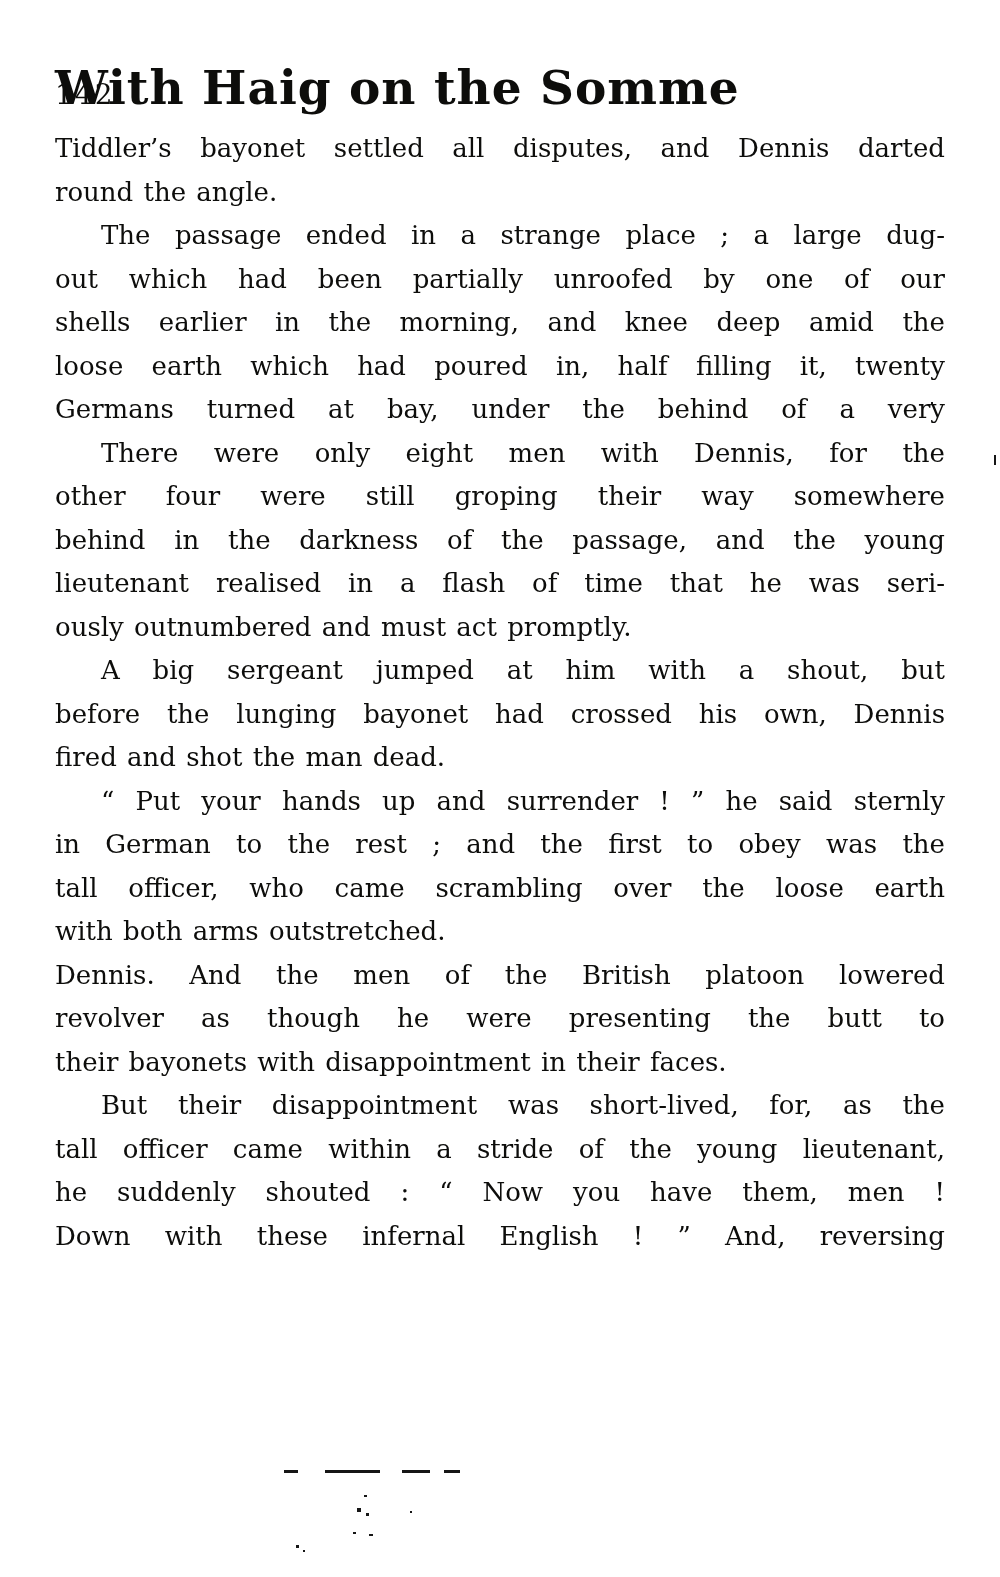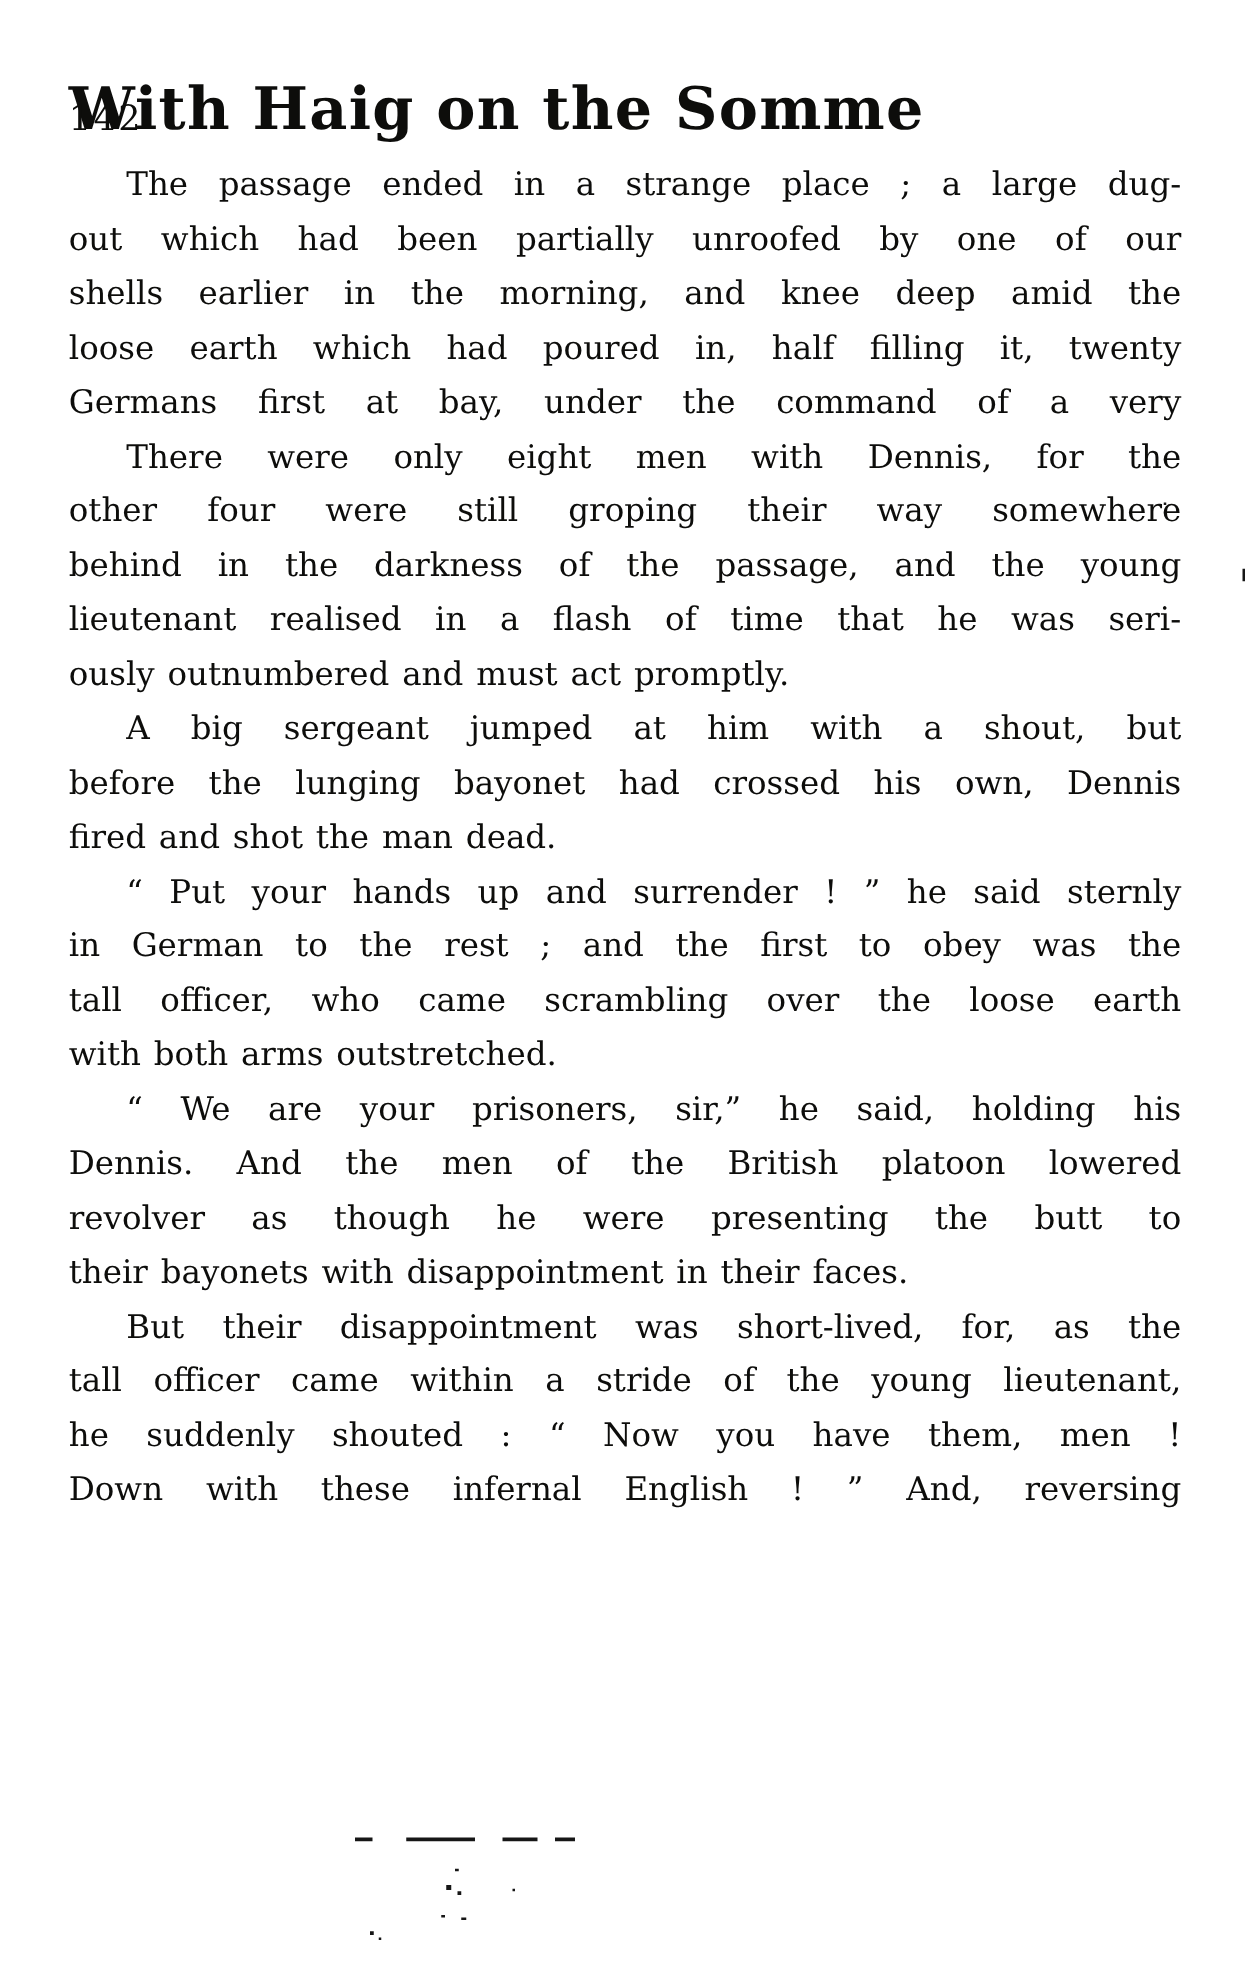--- a/index.html
+++ b/index.html
@@ -73,46 +73,49 @@
 
 <div class="page">
 
   <div class="page-header">
     <span class="page-number">142</span>
     <div class="page-title">With Haig on the Somme</div>
   </div>
 
   <div class="text-body">
       <div class="para">
+        <div class="line">Tiddler’s bayonet settled all disputes, and Dennis darted</div>
+        <div class="line last">round the angle.</div>
+      </div>
+      <div class="para">
         <div class="line indent">The passage ended in a strange place ; a large dug-</div>
         <div class="line">out which had been partially unroofed by one of our</div>
         <div class="line">shells earlier in the morning, and knee deep amid the</div>
         <div class="line">loose earth which had poured in, half filling it, twenty</div>
-        <div class="line">Germans first at bay, under the command of a very</div>
+        <div class="line">Germans turned at bay, under the behind of a very</div>
       </div>
       <div class="para">
         <div class="line indent">There were only eight men with Dennis, for the</div>
         <div class="line">other four were still groping their way somewhere</div>
         <div class="line">behind in the darkness of the passage, and the young</div>
         <div class="line">lieutenant realised in a flash of time that he was seri-</div>
         <div class="line last">ously outnumbered and must act promptly.</div>
       </div>
       <div class="para">
         <div class="line indent">A big sergeant jumped at him with a shout, but</div>
         <div class="line">before the lunging bayonet had crossed his own, Dennis</div>
         <div class="line last">fired and shot the man dead.</div>
       </div>
       <div class="para">
         <div class="line indent">“ Put your hands up and surrender ! ” he said sternly</div>
         <div class="line">in German to the rest ; and the first to obey was the</div>
         <div class="line">tall officer, who came scrambling over the loose earth</div>
         <div class="line last">with both arms outstretched.</div>
       </div>
       <div class="para">
-        <div class="line indent">“ We are your prisoners, sir,” he said, holding his</div>
         <div class="line">Dennis.  And the men of the British platoon lowered</div>
         <div class="line">revolver as though he were presenting the butt to</div>
         <div class="line last">their bayonets with disappointment in their faces.</div>
       </div>
       <div class="para">
         <div class="line indent">But their disappointment was short-lived, for, as the</div>
         <div class="line">tall officer came within a stride of the young lieutenant,</div>
         <div class="line">he suddenly shouted : “ Now you have them, men !</div>
         <div class="line justify-last">Down with these infernal English ! ”  And, reversing</div>
       </div>

